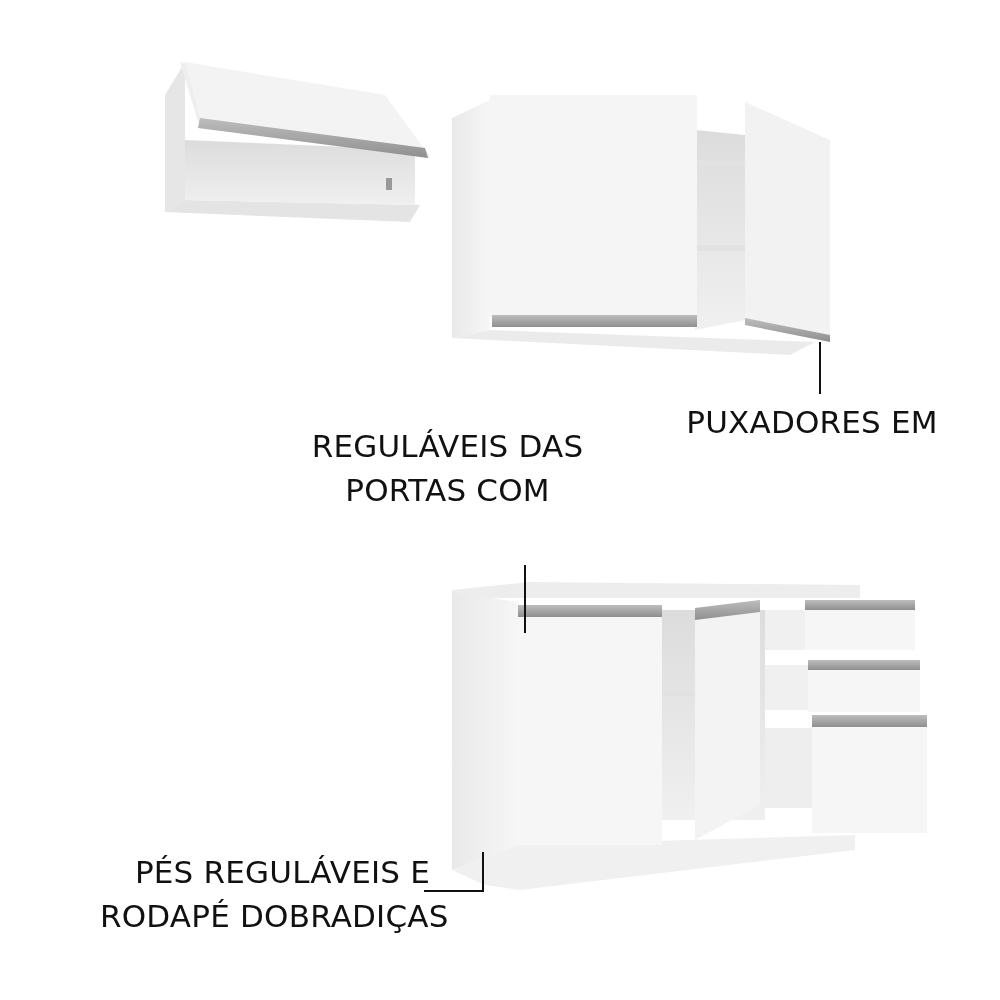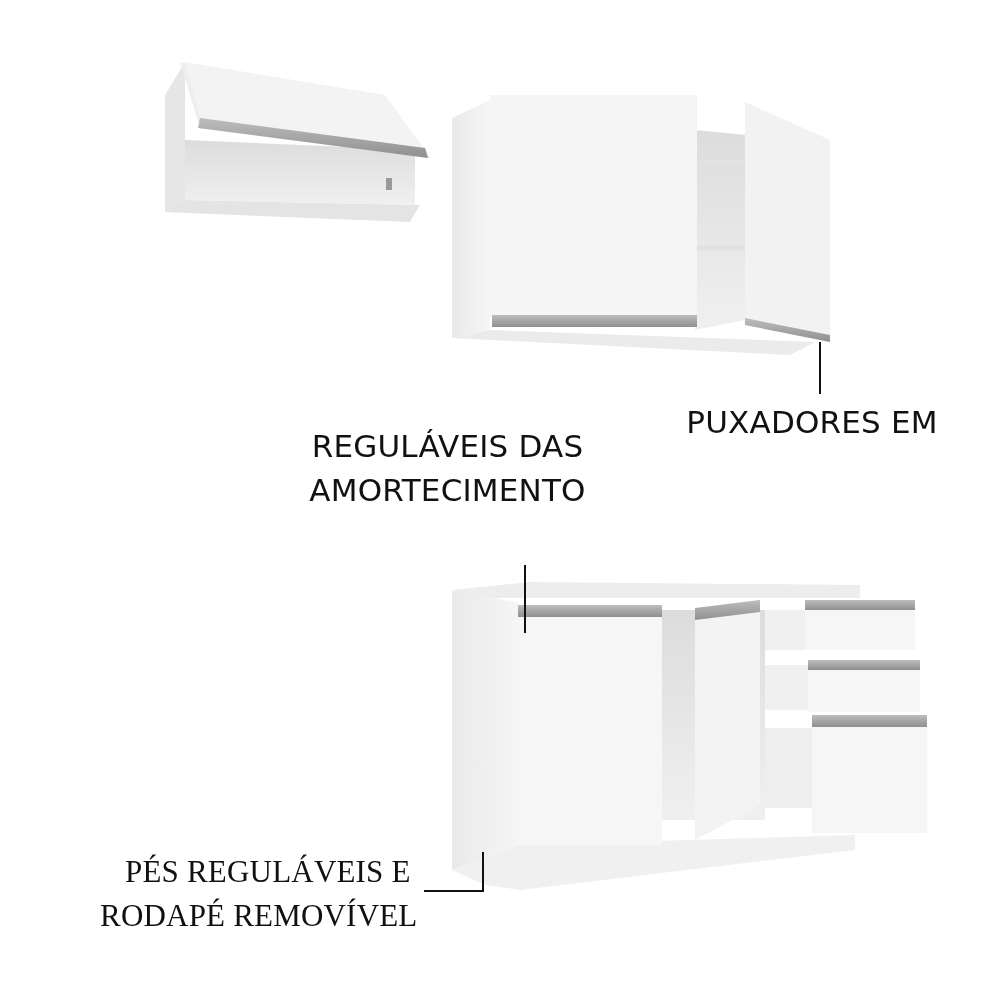--- a/index.html
+++ b/index.html
@@ -77,19 +77,19 @@
 <div class="line" style="left:819px;top:342px;width:2px;height:52px;"></div>
 <div class="line" style="left:524px;top:565px;width:2px;height:68px;"></div>
 <div class="line" style="left:482px;top:852px;width:2px;height:40px;"></div>
 <div class="line" style="left:424px;top:890px;width:60px;height:2px;"></div>
 
 <div class="label" style="left:683px;top:400px;width:258px;">
   <div>PUXADORES EM</div>
 </div>
 <div class="label" style="left:300px;top:424px;width:295px;">
   <div>REGULÁVEIS DAS</div>
-  <div>AMORTECIMENTO</div>
+  <div>PORTAS COM</div>
 </div>
-<div class="label" style="left:100px;top:850px;width:330px;text-align:left;font-family:Liberation Serif, serif;">
+<div class="label" style="left:100px;top:850px;width:330px;text-align:right;">
   <div style="padding-left:25px;">PÉS REGULÁVEIS E</div>
-  <div>RODAPÉ REMOVÍVEL</div>
+  <div>RODAPÉ DOBRADIÇAS</div>
 </div>
 </div>
 
 </body></html>

